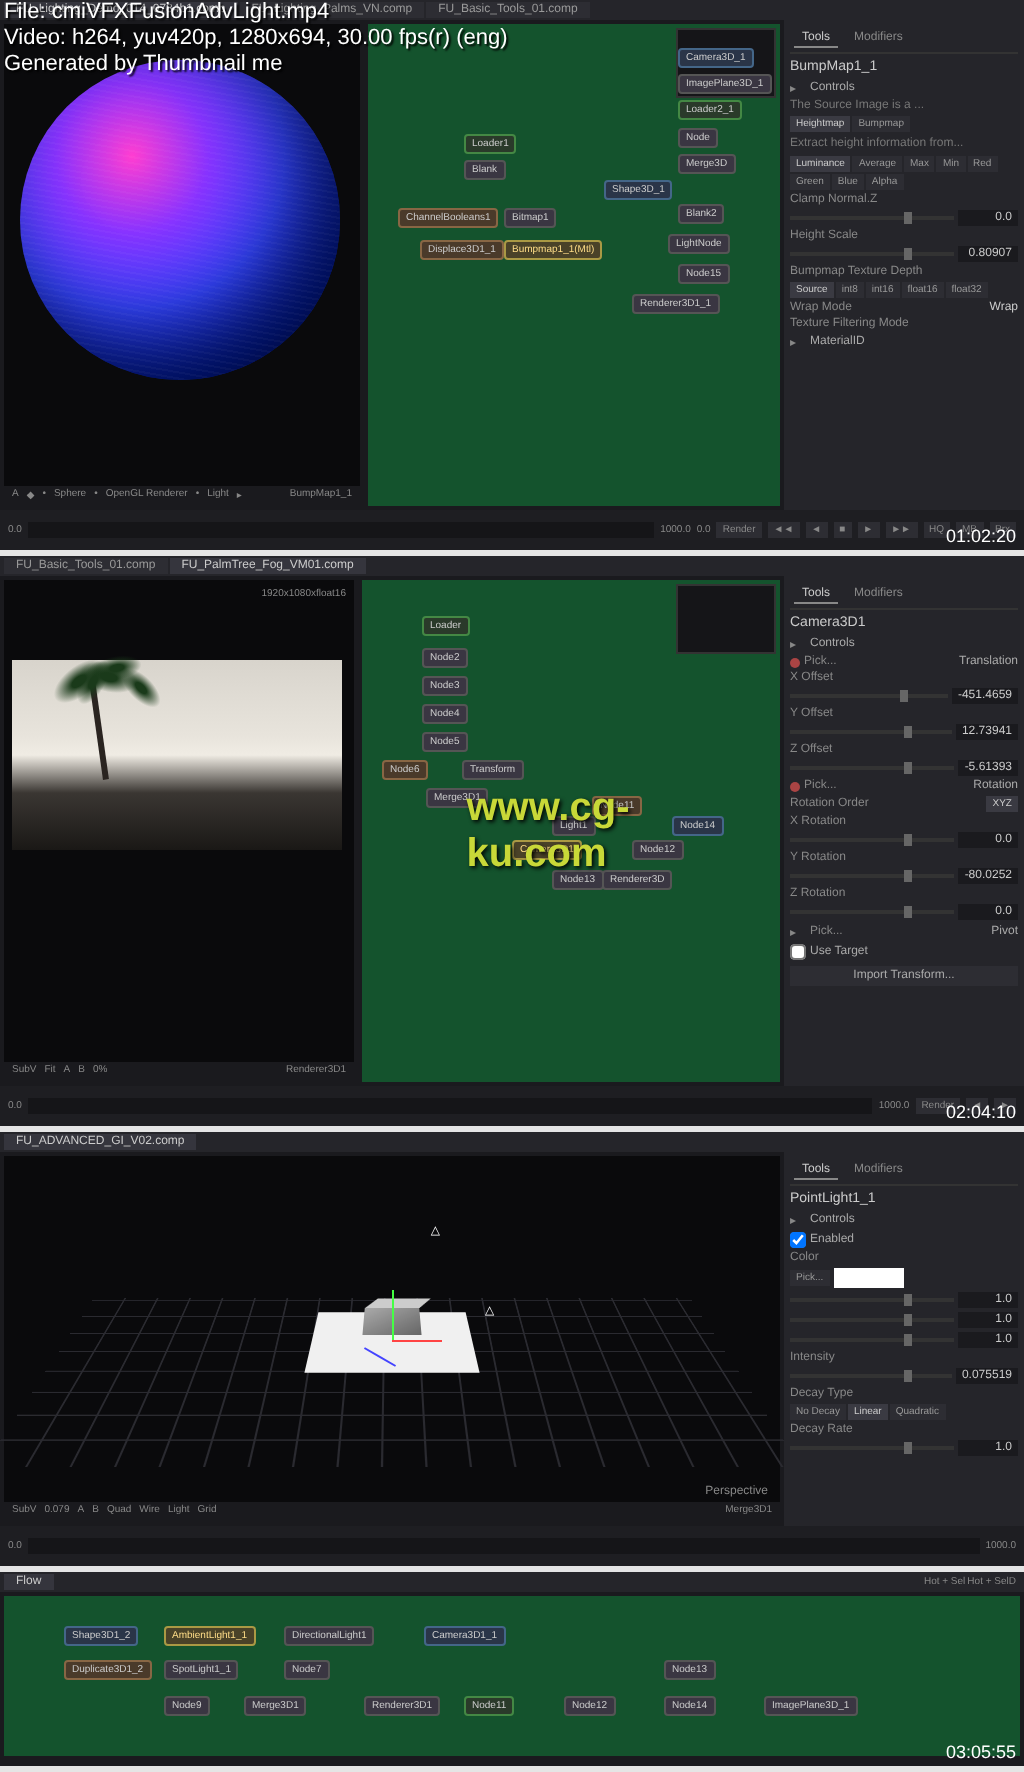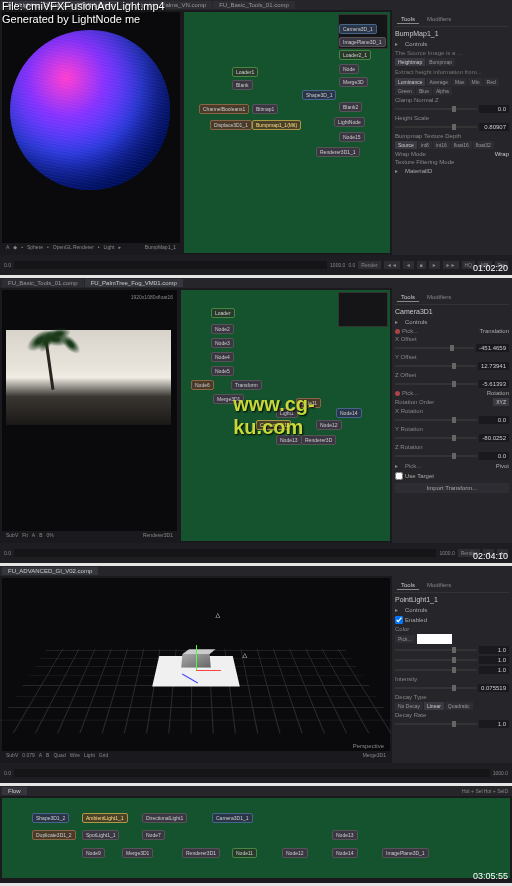--- a/index.html
+++ b/index.html
@@ -60,21 +60,22 @@
 .tri{position:absolute;color:#fff;font-size:6px}
 .btn-wide{background:#2d2d33;padding:2px;text-align:center;margin:3px 0;font-size:6px;color:#aaa}
 .expand{width:8px;height:8px;display:inline-block;color:#888}
 .dot{width:5px;height:5px;border-radius:50%;background:#444;display:inline-block}
 </style>
 </head>
 <body>
 
 <div class="overlay-text">
   <div>File: cmiVFXFusionAdvLight.mp4</div>
-  <div>Generated by LightNode me</div>
+  <div>Video: h264, yuv420p, 1280x694, 30.00 fps(r) (eng)</div>
+  <div>Generated by Thumbnail me</div>
 </div>
 
 <div class="section s1">
   <div class="tabs">
     <div class="tab active">FU_Lighting_Demo_014_0784b1.comp</div>
     <div class="tab">FU_Lighting_Palms_VN.comp</div>
     <div class="tab">FU_Basic_Tools_01.comp</div>
   </div>
   <div class="main-row">
     <div class="viewer">

